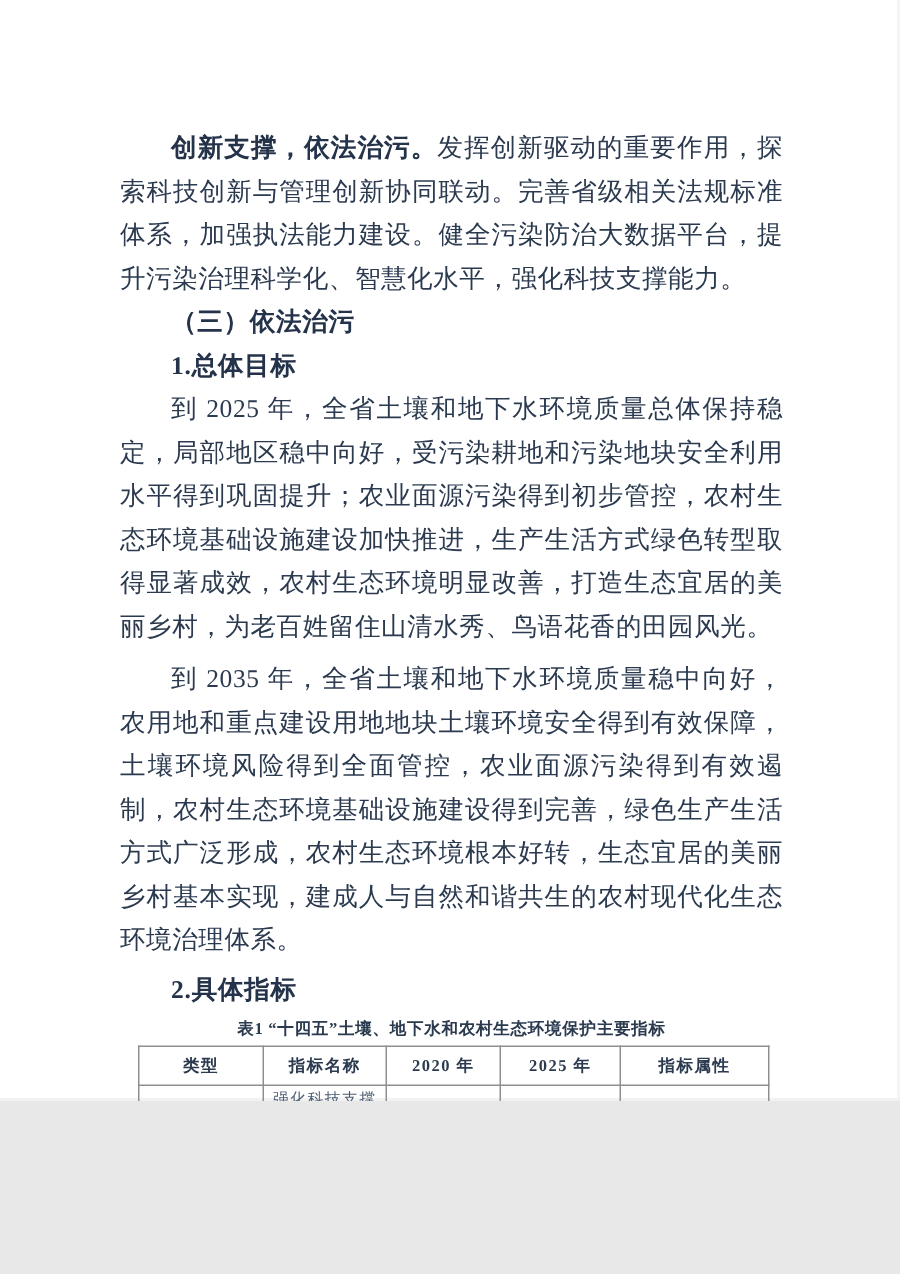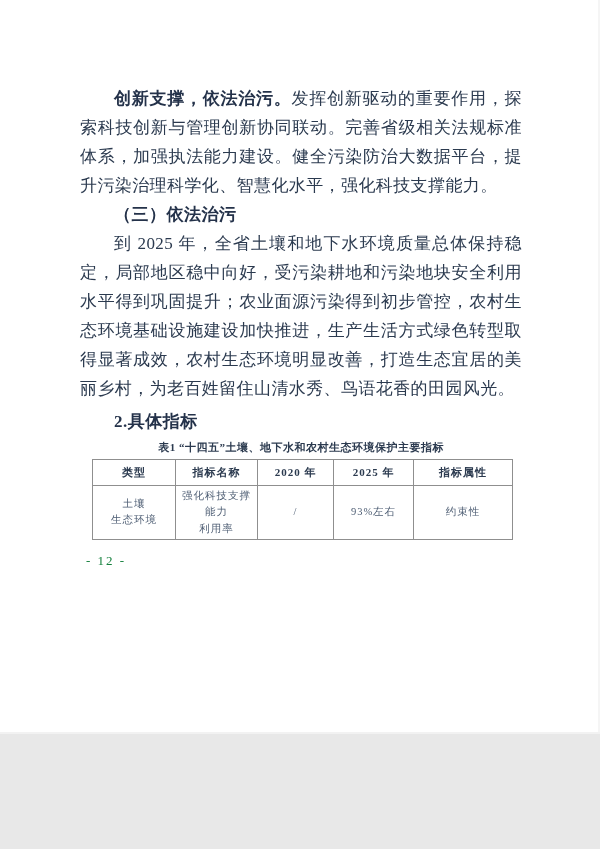--- a/index.html
+++ b/index.html
@@ -83,23 +83,25 @@
 </style>
 </head>
 <body>
 
 <div class="page">
 
   <p class="para"><span class="lead">创新支撑，依法治污。</span><span>发挥创新驱动的重要作用，探索科技创新与管理创新协同联动。完善省级相关法规标准体系，加强执法能力建设。健全污染防治大数据平台，提升污染治理科学化、智慧化水平，强化科技支撑能力。</span></p>
 
   <div class="heading">（三）依法治污</div>
 
+  <div class="heading">1.总体目标</div>
 
   <p class="para">到 2025 年，全省土壤和地下水环境质量总体保持稳定，局部地区稳中向好，受污染耕地和污染地块安全利用水平得到巩固提升；农业面源污染得到初步管控，农村生态环境基础设施建设加快推进，生产生活方式绿色转型取得显著成效，农村生态环境明显改善，打造生态宜居的美丽乡村，为老百姓留住山清水秀、鸟语花香的田园风光。</p>
 
+  <p class="para mt6">到 2035 年，全省土壤和地下水环境质量稳中向好，农用地和重点建设用地地块土壤环境安全得到有效保障，土壤环境风险得到全面管控，农业面源污染得到有效遏制，农村生态环境基础设施建设得到完善，绿色生产生活方式广泛形成，农村生态环境根本好转，生态宜居的美丽乡村基本实现，建成人与自然和谐共生的农村现代化生态环境治理体系。</p>
 
   <div class="heading mt4">2.具体指标</div>
 
   <div class="table-caption">表1 “十四五”土壤、地下水和农村生态环境保护主要指标</div>
 
   <table class="indicators">
     <colgroup>
       <col style="width:83px">
       <col style="width:82px">
       <col style="width:76px">

